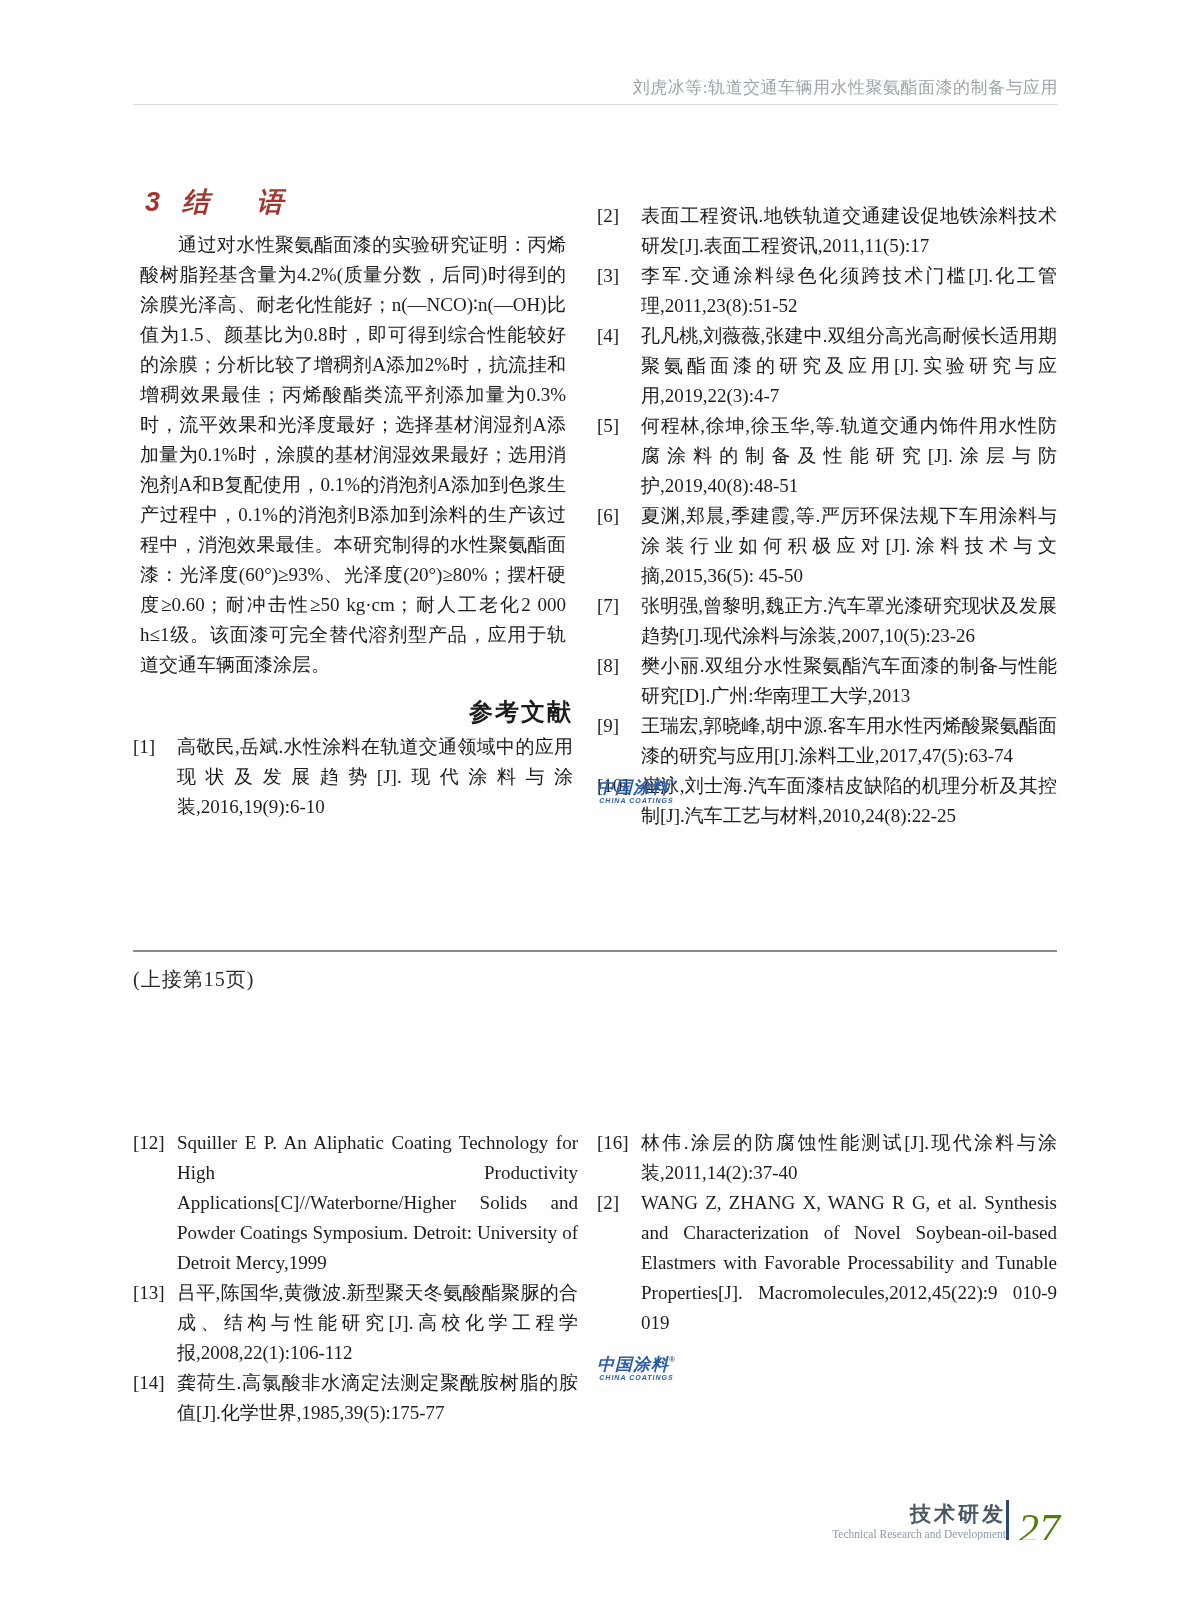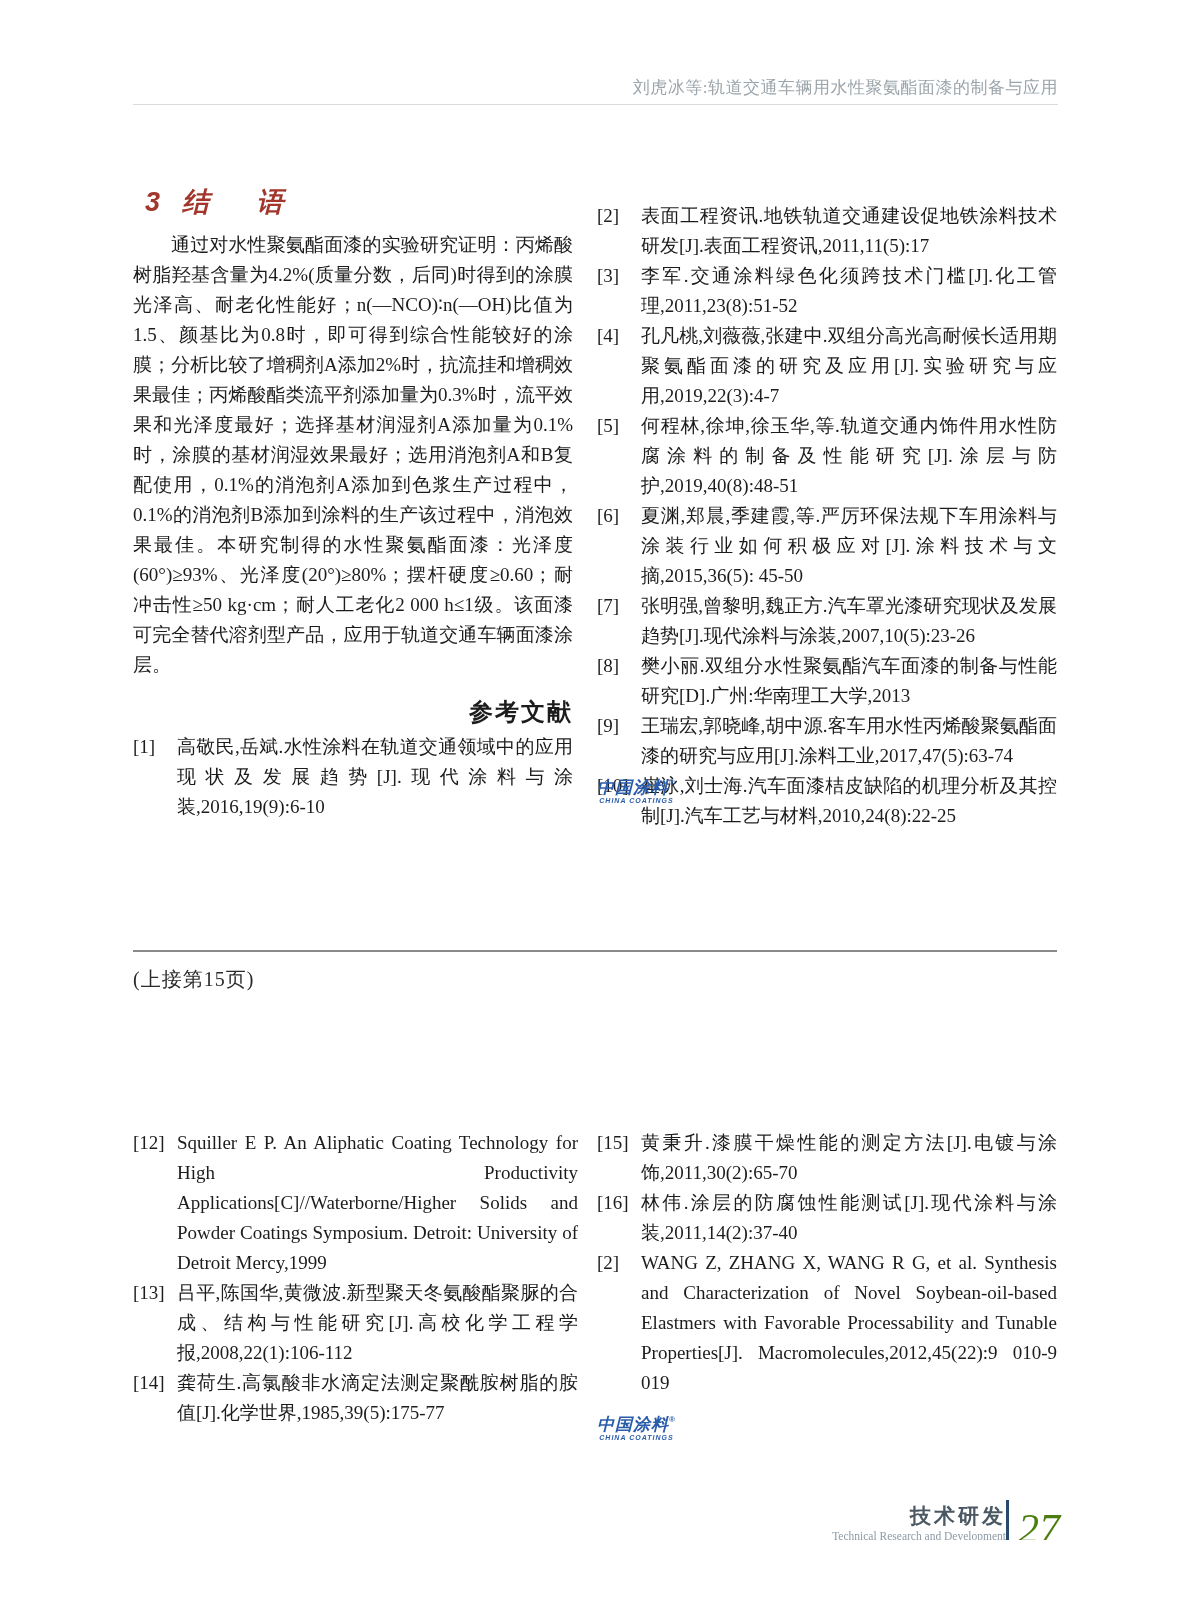--- a/index.html
+++ b/index.html
@@ -29,21 +29,21 @@
   .section-heading{
     margin:0 0 10px 12px;
     font-size:27px;font-weight:bold;color:#a2352c;
     font-family:"Liberation Sans", sans-serif;
     font-style:italic;
   }
   .section-heading .num{margin-right:22px;}
   .section-heading .ttl{letter-spacing:20px;}
 
   .body-par{
-    margin:0;
+    margin:7px;
     font-size:19px;line-height:30px;
     text-align:justify;text-justify:inter-ideograph;
     text-indent:2em;
   }
   .ref-heading{
     margin:16px 0 4px 0;text-align:right;
     font-size:24px;font-weight:bold;letter-spacing:2px;
   }
   .ref-list{margin:0;padding:0;list-style:none;}
   .ref-item{display:flex;font-size:19px;line-height:30px;}
@@ -76,21 +76,21 @@
     position:absolute;top:1497px;right:127px;
     display:flex;align-items:center;
   }
   .footer-label{text-align:right;}
   .footer-label .cn{
     font-size:21px;font-weight:bold;color:#4b5863;letter-spacing:3px;
     font-family:"Liberation Sans", sans-serif;line-height:24px;
   }
   .footer-label .en{
     font-size:11.5px;color:#8c9aa6;line-height:16px;
-    border-bottom:1px solid #fca5a5;padding-bottom:1px;
+    border-bottom:6px solid #fca5a5;padding-bottom:1px;
   }
   .footer-bar{width:3px;height:50px;background:#274a6d;margin-right:9px;}
   .footer-page{font-size:42px;color:#4d7c0f;padding-top:8px;font-style:italic;}
 </style>
 </head>
 <body>
 
 <div class="page">
 
   <div class="running-title">刘虎冰等:轨道交通车辆用水性聚氨酯面漆的制备与应用</div>
@@ -172,24 +172,20 @@
         </li>
       <li class="ref-item">
           <span class="num">[14]</span>
           <span class="txt">龚荷生.高氯酸非水滴定法测定聚酰胺树脂的胺值[J].化学世界,1985,39(5):175-77</span>
         </li>
     </ul>
   </div>
 
   <div class="col-right-low">
     <ul class="ref-list">
-      <li class="ref-item">
-          <span class="num">[15]</span>
-          <span class="txt">黄秉升.漆膜干燥性能的测定方法[J].电镀与涂饰,2011,30(2):65-70</span>
-        </li>
       <li class="ref-item">
           <span class="num">[16]</span>
           <span class="txt">林伟.涂层的防腐蚀性能测试[J].现代涂料与涂装,2011,14(2):37-40</span>
         </li>
       <li class="ref-item">
           <span class="num">[2]</span>
           <span class="txt">WANG Z, ZHANG X, WANG R G, et al. Synthesis and Characterization of Novel Soybean-oil-based Elastmers with Favorable Processability and Tunable Properties[J]. Macromolecules,2012,45(22):9 010-9 019</span>
         </li>
     </ul>
     <div class="logo-row bottom">

